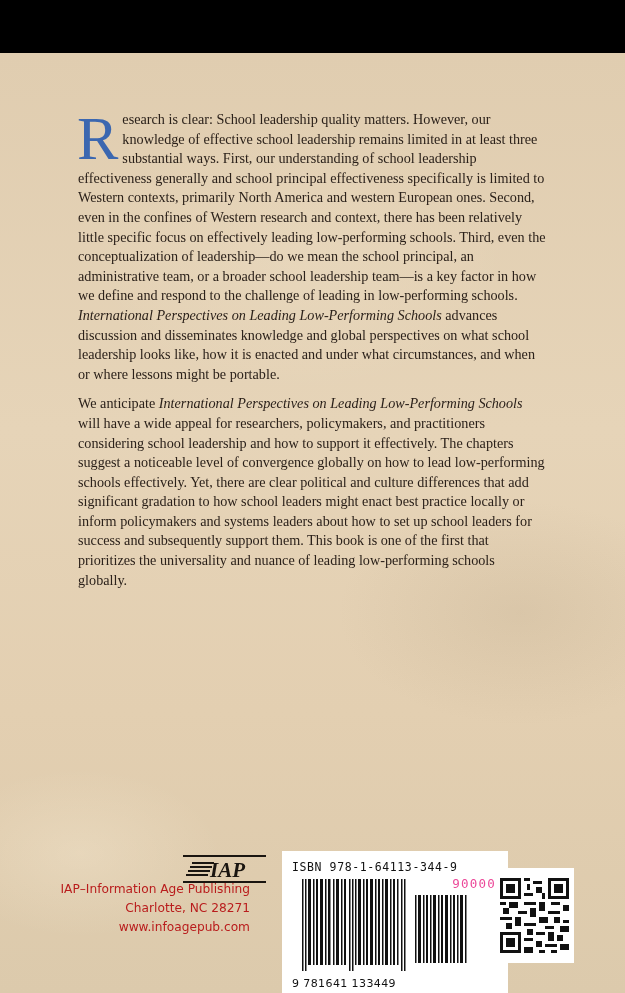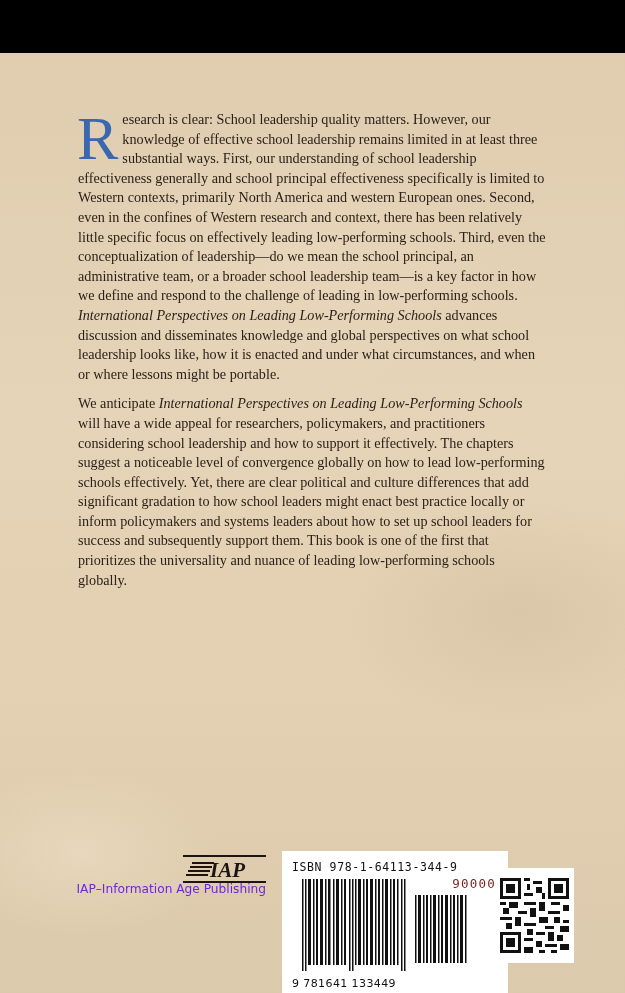--- a/index.html
+++ b/index.html
@@ -25,41 +25,41 @@
       color: #2b211a; font-size: 14.2px; line-height: 19.6px;
       text-align: left;
     }
     .body-text p { margin: 0 0 10px 0; }
     .dropcap {
       float: left; color: #3b67b0; font-size: 62px; line-height: 52px;
       margin: 2px 4px 0 -1px; font-family: "Liberation Serif", serif;
     }
     .body-text em { font-style: italic; }
     .publisher {
-      position: absolute; left: 70px; top: 880px; width: 196px;
-      text-align: right; color: #6d28d9;
+      position: absolute; left: 54px; top: 880px; width: 196px;
+      text-align: right; color: #b91c1c;
       font-family: "DejaVu Sans", "Liberation Sans", sans-serif;
       font-size: 12.2px; line-height: 19px;
     }
     .iap-logo {
       position: absolute; left: 183px; top: 855px; width: 83px; height: 14px;
     }
     .barcode-box {
       position: absolute; left: 282px; top: 851px; width: 226px; height: 142px;
       background: #fff;
     }
     .isbn-label {
       position: absolute; left: 10px; top: 9px;
       font-family: "DejaVu Sans Mono", "Liberation Mono", monospace;
       font-size: 11.5px; letter-spacing: 0.6px; color: #111;
     }
     .price-code {
       position: absolute; right: 12px; top: 25px;
       font-family: "DejaVu Sans Mono", "Liberation Mono", monospace;
-      font-size: 12.5px; letter-spacing: 1.2px; color: #7f1d1d;
+      font-size: 12.5px; letter-spacing: 1.2px; color: #ec4899;
     }
     .ean-digits {
       position: absolute; left: 10px; top: 126px;
       font-family: "DejaVu Sans", sans-serif;
       font-size: 11px; color: #111; letter-spacing: 0.4px;
     }
     .bars-main { position: absolute; left: 20px; top: 28px; width: 104px; height: 92px; }
     .bars-addon { position: absolute; left: 133px; top: 44px; width: 53px; height: 68px; }
     .qr-box {
       position: absolute; left: 495px; top: 868px; width: 79px; height: 95px;
@@ -90,20 +90,22 @@
     <rect x="9" y="7" width="22" height="2" fill="#1a1510"></rect>
     <rect x="7" y="11" width="22" height="2" fill="#1a1510"></rect>
     <rect x="5" y="15" width="22" height="2" fill="#1a1510"></rect>
     <rect x="3" y="19" width="22" height="2" fill="#1a1510"></rect>
     <text x="27" y="22" font-family="Liberation Serif, serif" font-size="21" font-weight="bold" font-style="italic" fill="#1a1510">IAP</text>
   </svg>
 </div>
 
 <div class="publisher">
   <div>IAP–Information Age Publishing</div>
+  <div>Charlotte, NC 28271</div>
+  <div>www.infoagepub.com</div>
 </div>
 
 <div class="barcode-box">
   <div class="isbn-label">ISBN 978-1-64113-344-9</div>
   <div class="price-code">90000</div>
   <svg class="bars-main" viewBox="0 0 104 92" preserveAspectRatio="none">
     <g fill="#111">
       <rect x="0" y="0" width="1.5" height="92"></rect>
         <rect x="3" y="0" width="1.5" height="92"></rect>
       <rect x="6" y="0" width="3" height="86"></rect>

